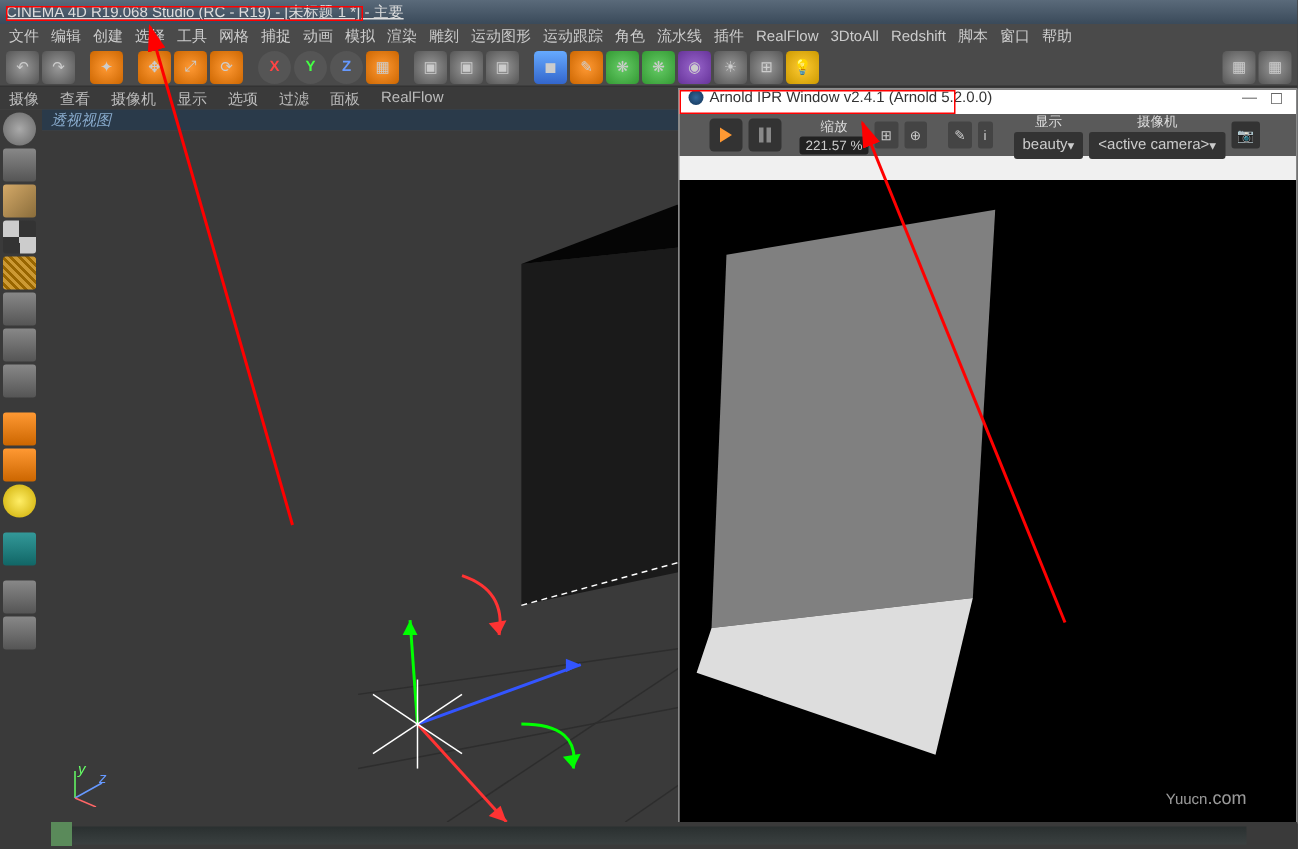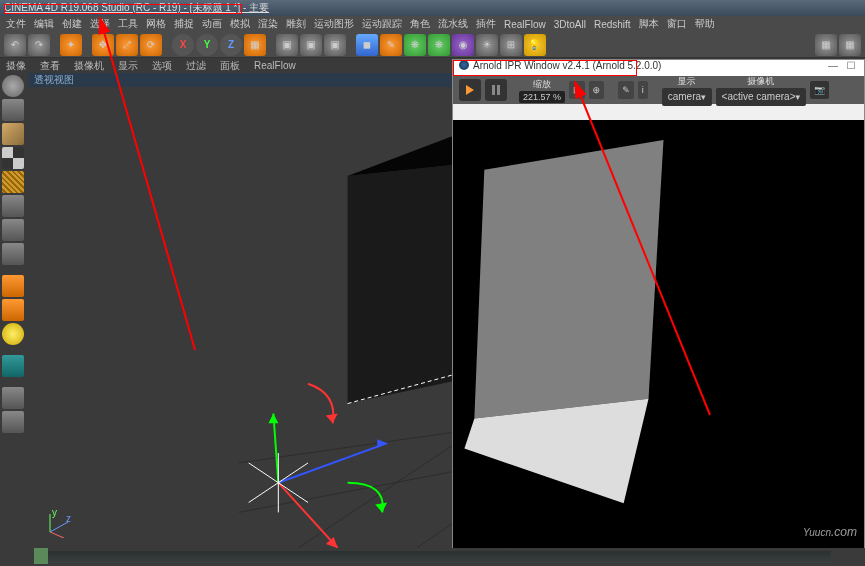--- a/index.html
+++ b/index.html
@@ -18,57 +18,57 @@
     .tb-btn.yellow { background: radial-gradient(#ffcc33,#cc9900); }
     .tb-btn.gray   { background: radial-gradient(#999,#555); }
     .tb-btn.xyz    { background: #555; border-radius: 50%; width: 22px; height: 22px; font-weight: bold; }
     .tb-btn.x      { color: #ff4444; }
     .tb-btn.y      { color: #44ff44; }
     .tb-btn.z      { color: #6699ff; }
     .tb-right { margin-left: auto; display: flex; gap: 2px; }
     
     .sub-menu { height: 15px; background: #3a3a3a; display: flex; align-items: center; gap: 14px; padding: 0 6px; color: #bbb; }
     
-    .main { position: absolute; top: 73px; left: 0; right: 0; bottom: 18px; display: flex; }
+    .main { position: absolute; top: 73px; left: 0; right: 0; bottom: 18px; display: flex; font-style: italic; }
     
     .left-tools { width: 28px; background: #3a3a3a; display: flex; flex-direction: column; gap: 2px; padding: 2px; }
     .lt-btn { width: 22px; height: 22px; border-radius: 2px; cursor: pointer; }
     .lt-btn.cube { background: linear-gradient(135deg,#d4a968,#8a6d3b); }
     .lt-btn.sphere { background: radial-gradient(#aaa,#666); border-radius: 50%; }
     .lt-btn.floor { background: repeating-linear-gradient(45deg,#cc9933,#cc9933 2px,#996600 2px,#996600 4px); }
     .lt-btn.gray { background: linear-gradient(#888,#555); }
     .lt-btn.orange { background: linear-gradient(#ff9933,#cc6600); }
     .lt-btn.yellow { background: radial-gradient(#ffee66,#ccaa00); border-radius: 50%; }
     .lt-btn.teal { background: linear-gradient(#339999,#116666); }
     
     .viewport-wrap { flex: 1; position: relative; min-width: 420px; }
     .viewport-header { height: 14px; background: #2a3a4a; color: #88aacc; padding: 0 6px; display: flex; align-items: center; }
     .viewport { position: absolute; top: 14px; left: 0; right: 0; bottom: 0; background: #3a3a3a; overflow: hidden; }
     
     .floating-window { position: absolute; top: 59px; left: 452px; right: 0; background: #f0f0f0; border: 1px solid #888; }
     .fw-title { height: 16px; background: white; display: flex; align-items: flex-start; padding: 0 6px; color: #333; gap: 4px; }
     .fw-title .spacer { flex: 1; }
     .fw-title .win-btn { width: 14px; text-align: center; color: #666; cursor: pointer; }
     .fw-menu { height: 14px; background: #4a4a4a; color: #bbb; display: flex; gap: 12px; padding: 0 10px; align-items: center; }
-    .fw-toolbar { height: 28px; background: #5a5a5a; display: flex; align-items: center; gap: 4px; padding: 0 6px; }
+    .fw-toolbar { height: 28px; background: #5a5a5a; display: flex; align-items: center; gap: 4px; padding: 0 20px; }
     .fw-play { width: 22px; height: 22px; background: #333; border-radius: 3px; display:flex; align-items:center; justify-content:center;}
     .fw-tri { width:0; height:0; border-left: 8px solid #ff9933; border-top: 5px solid transparent; border-bottom: 5px solid transparent;}
     .fw-pause { width: 22px; height: 22px; background: #333; border-radius: 3px; display:flex; align-items:center; justify-content:center; gap:2px;}
     .fw-pause span { width:3px; height:10px; background:#888; display:inline-block;}
     .fw-label { color: #ddd; font-size: 9px;}
     .fw-num { background:#222; color:#ccc; padding:1px 4px; border-radius:2px; font-size:9px;}
     .fw-btn { height: 18px; background:#444; color:#ccc; padding:0 4px; border-radius:2px; font-size:9px; display:flex; align-items:center;}
     .fw-dd { height:18px; background:#333; color:#ccc; padding:0 6px; border-radius:2px; font-size:9px; display:flex; align-items:center;}
     .fw-render { position:absolute; top: 60px; left:0; right:0; bottom:0; background: black;}
     
     .timeline { position:absolute; bottom:0; left:0; right:0; height:18px; background:#3a3a3a; display:flex; align-items:center; padding:0 34px;}
     .tl-track { flex:1; height:12px; background:linear-gradient(#2a3030,#3a4040);}
     .tl-cursor { position:absolute; left:34px; top:0; width:14px; height:16px; background:#5a8a5a; }
     
-    .watermark { position:absolute; bottom:24px; right:8px; color:rgba(255,255,255,0.6); font-size:22px; font-style:italic; font-family: Georgia,serif; text-shadow: 1px 1px 2px #000; }
+    .watermark { position:absolute; bottom:24px; right:34px; color:rgba(255,255,255,0.6); font-size:22px; font-family: Georgia,serif; text-shadow: 1px 1px 2px #000; }
     .watermark .com { font-size: 12px; }
     
     
     .annot-box { position:absolute; border:1px solid #ff0000; pointer-events:none; }
     svg.arrows { position:absolute; top:0; left:0; width:865px; height:566px; pointer-events:none; }
     
     
     .axis-ind { position:absolute; bottom:10px; left:16px; width:30px; height:30px; font-size:9px;}
   </style>
 </head>
@@ -255,21 +255,21 @@
       <span class="fw-num">221.57 %</span>
     </div>
     <div class="fw-btn">⊞</div>
     <div class="fw-btn">⊕</div>
     <div style="width:6px"></div>
     <div class="fw-btn">✎</div>
     <div class="fw-btn">i</div>
     <div style="width:6px"></div>
     <div style="display:flex;flex-direction:column;align-items:center">
       <span class="fw-label">显示</span>
-      <span class="fw-dd"><span>camera</span> ▾</span>
+      <span class="fw-dd"><span>beauty</span> ▾</span>
     </div>
     <div style="display:flex;flex-direction:column;align-items:center">
       <span class="fw-label">摄像机</span>
       <span class="fw-dd"><span>&lt;active camera&gt;</span> ▾</span>
     </div>
     <div class="fw-btn" style="background:#333">📷</div>
   </div>
   <div class="fw-render">
     <svg width="100%" height="100%" viewBox="0 0 410 430">
       <polygon points="30,50 210,20 195,280 20,300" fill="#808080"></polygon>

